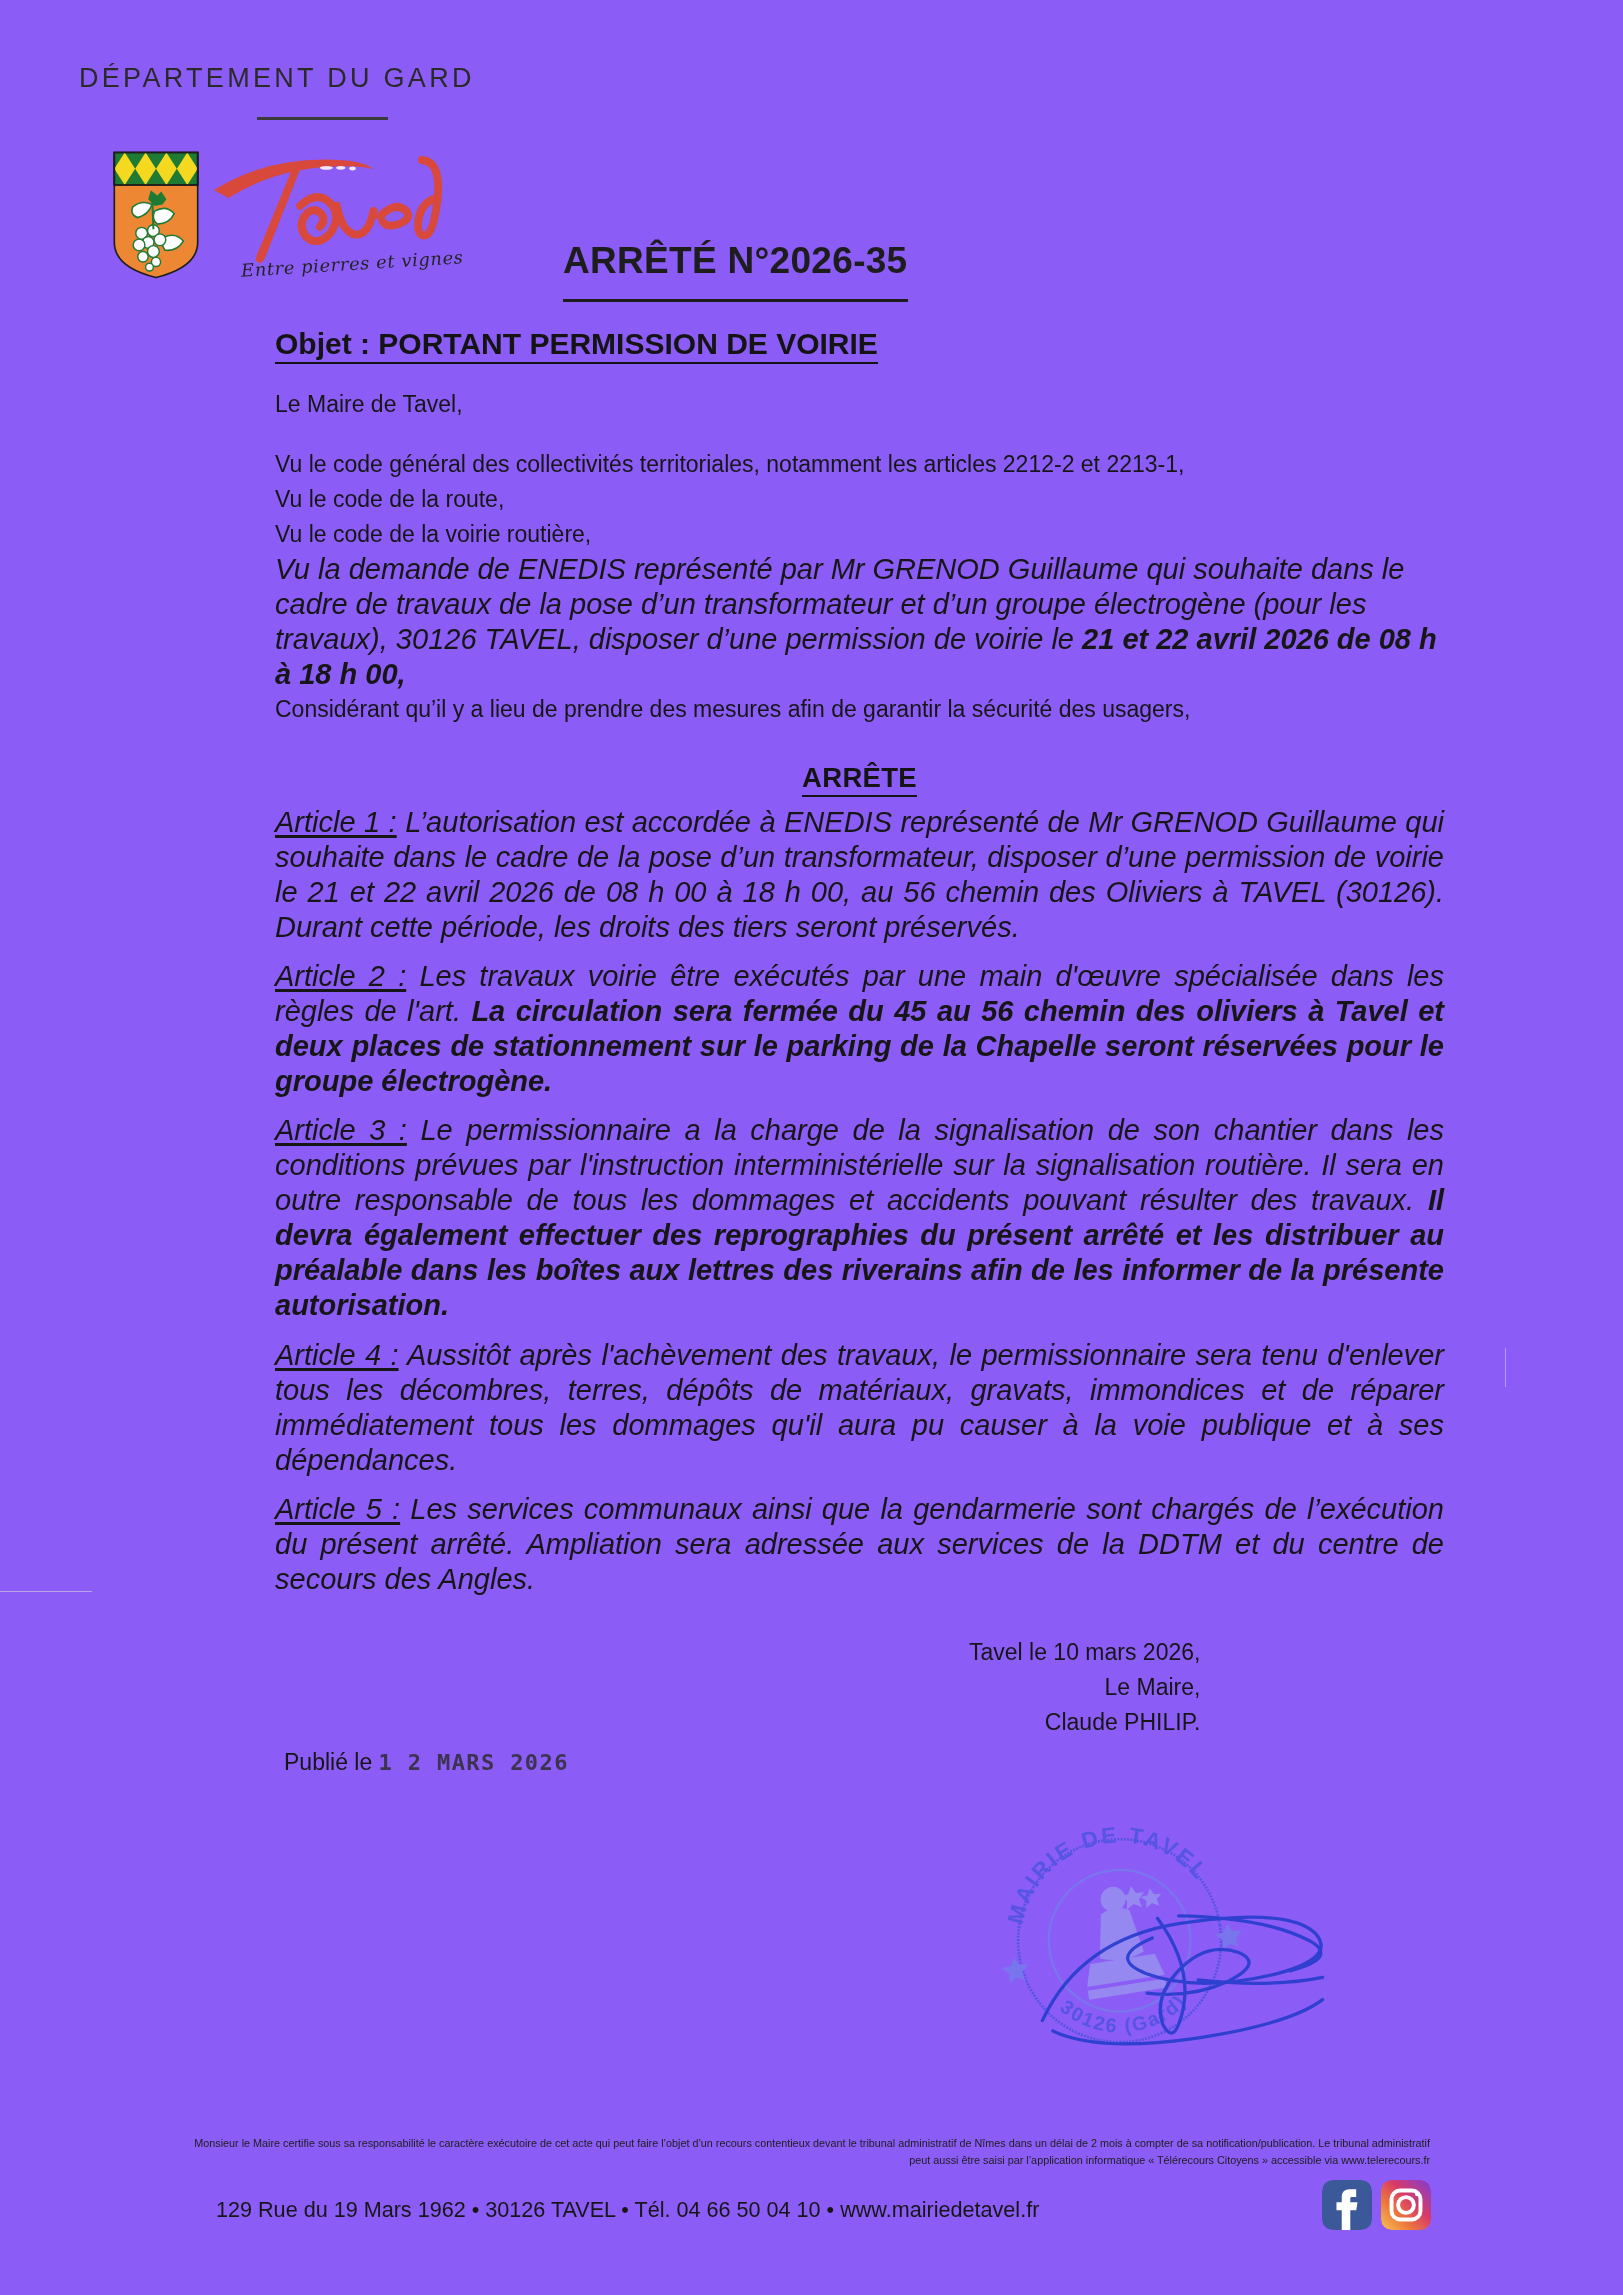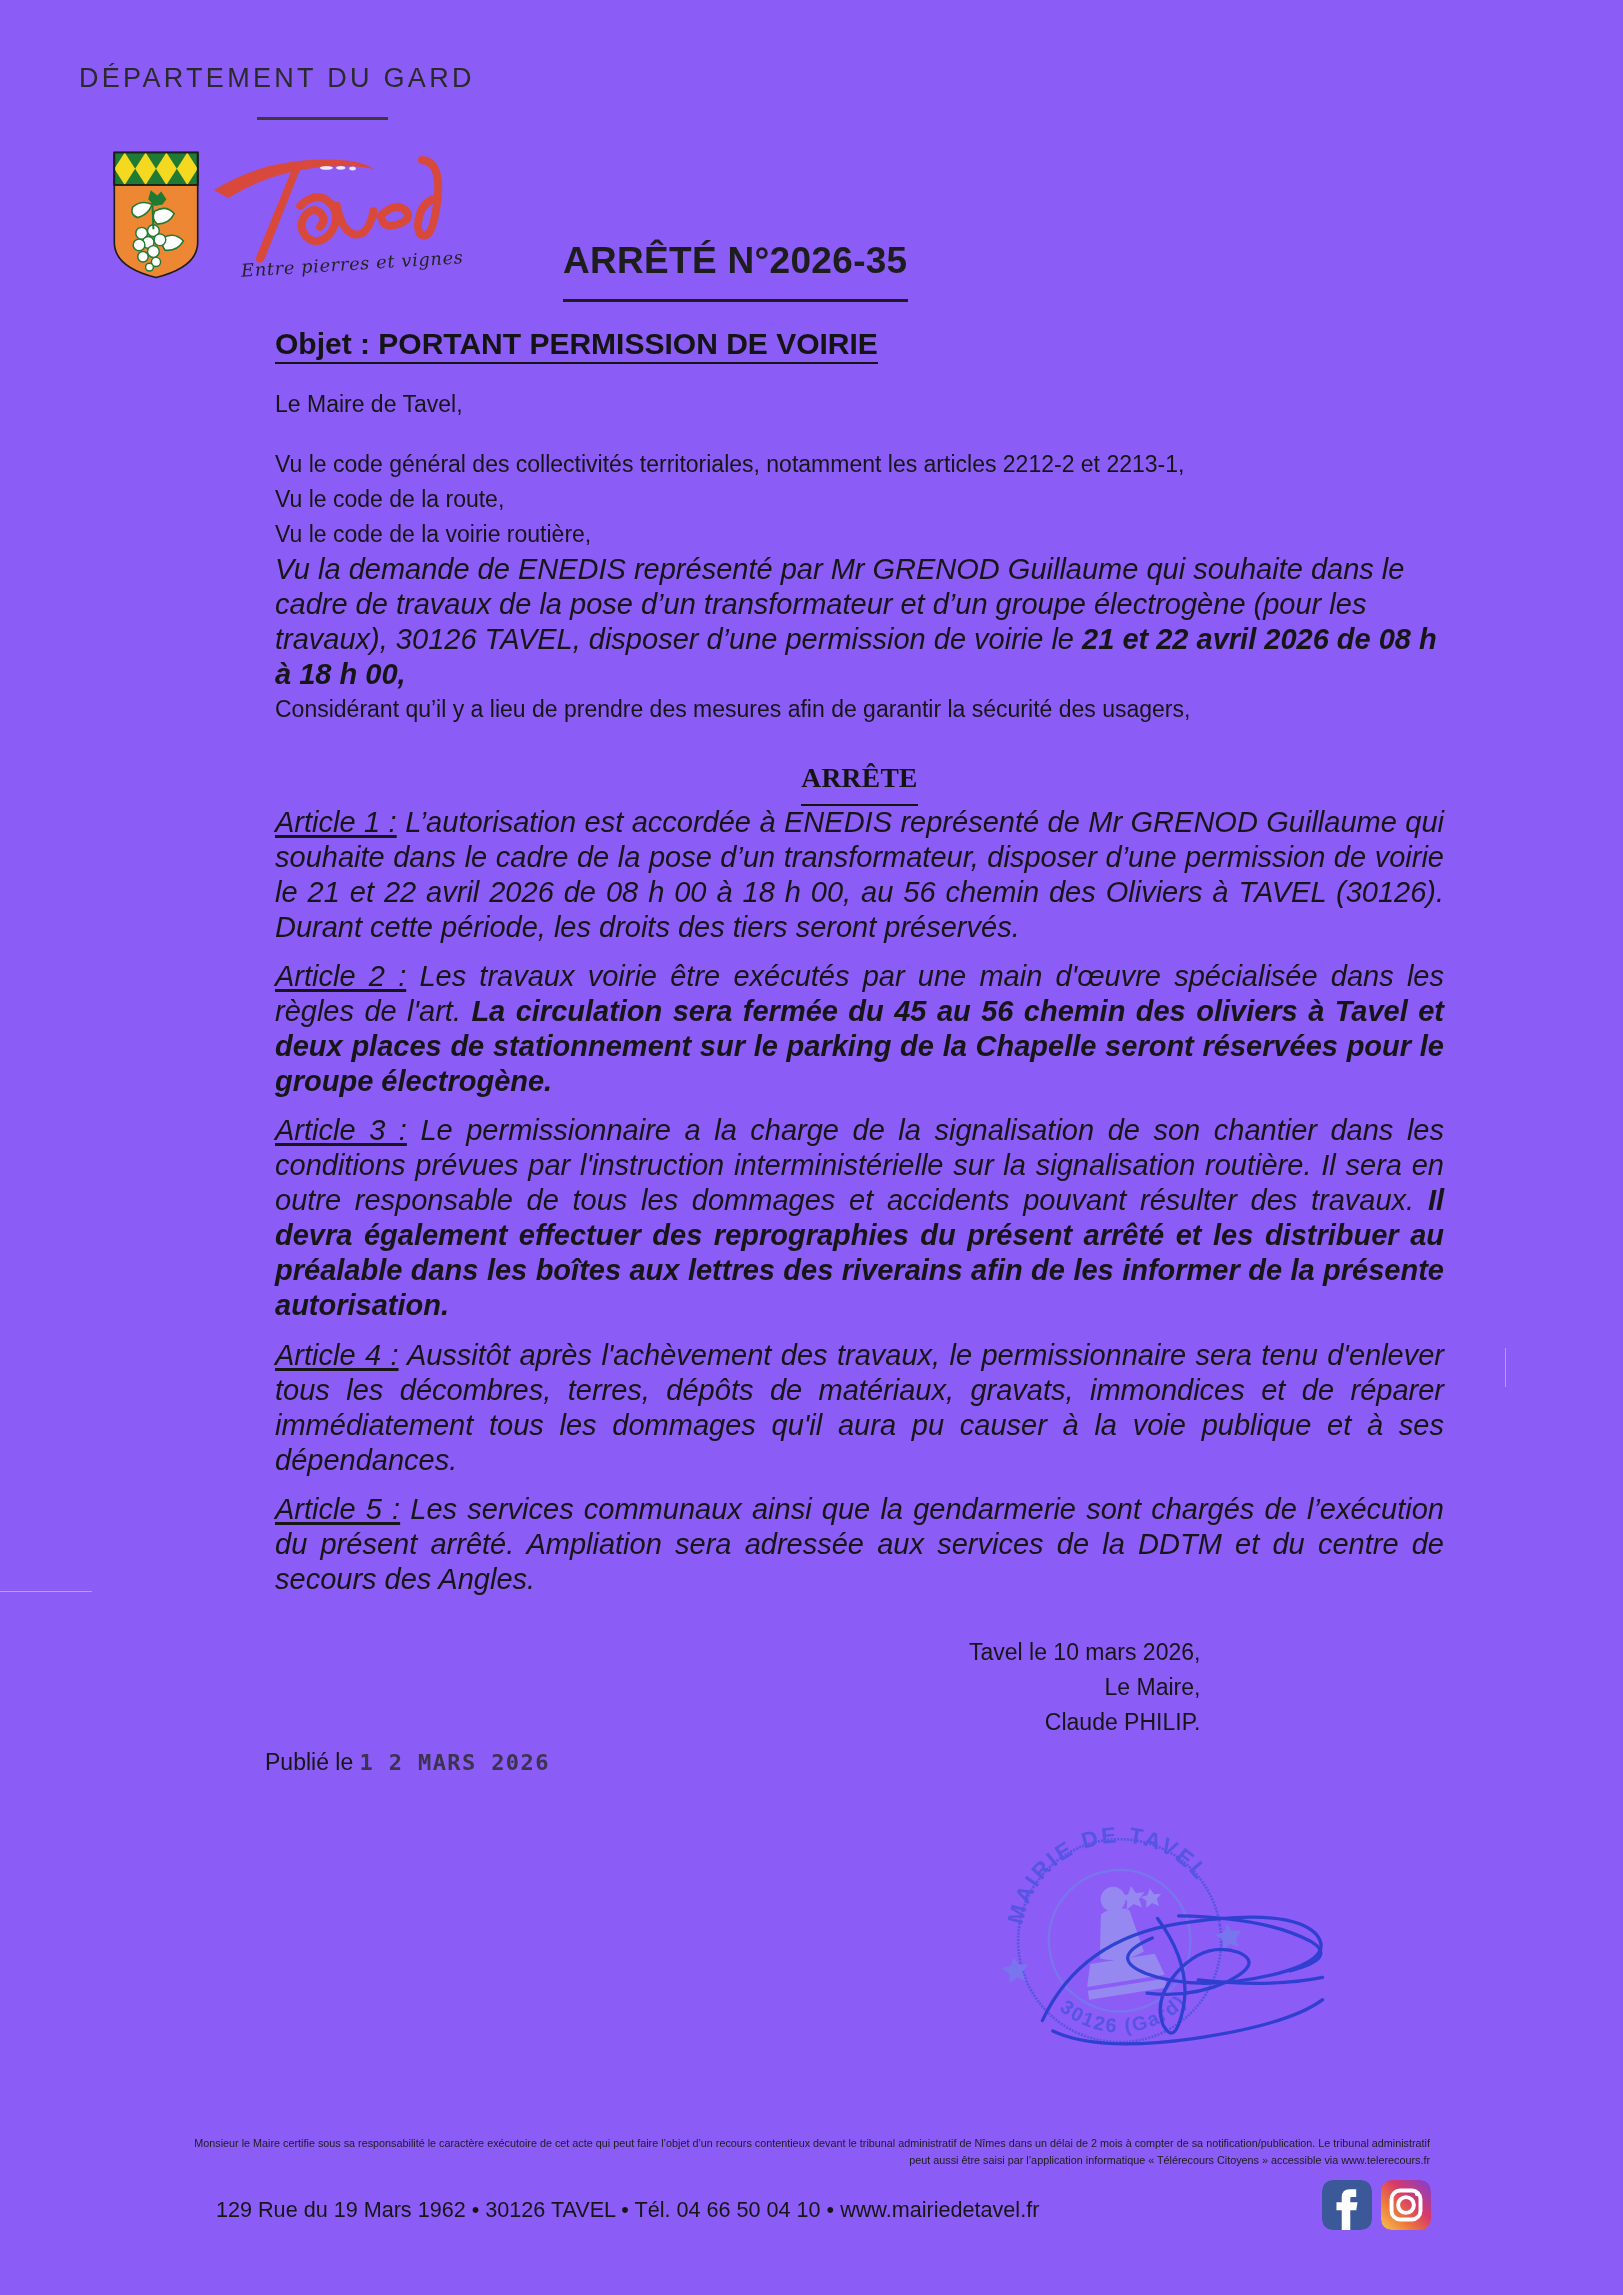--- a/index.html
+++ b/index.html
@@ -135,37 +135,36 @@
   .arrete-head {
     text-align: center;
     font-size: 27.5px;
     font-weight: bold;
     color: #141414;
     letter-spacing: 0.3px;
     margin: 0 0 10.5px 0;
   }
   .arrete-head span {
     border-bottom: 2.6px solid #141414;
-    padding-bottom: 11px;
-    font-family: Liberation Serif, serif;
+    padding-bottom: 2px;
   }
 
   
   .sign-block {
     position: absolute;
     left: 969px;
     top: 1635px;
     font-size: 23px;
     line-height: 35px;
     color: #161616;
     text-align: right;
   }
   .publie {
     position: absolute;
-    left: 265px;
+    left: 284px;
     top: 1749px;
     font-size: 23px;
     color: #161616;
     white-space: nowrap;
   }
   .publie-stamp {
     display: inline-block;
     margin-left: 10.5px;
     font-family: "DejaVu Sans Mono", monospace;
     font-weight: bold;

